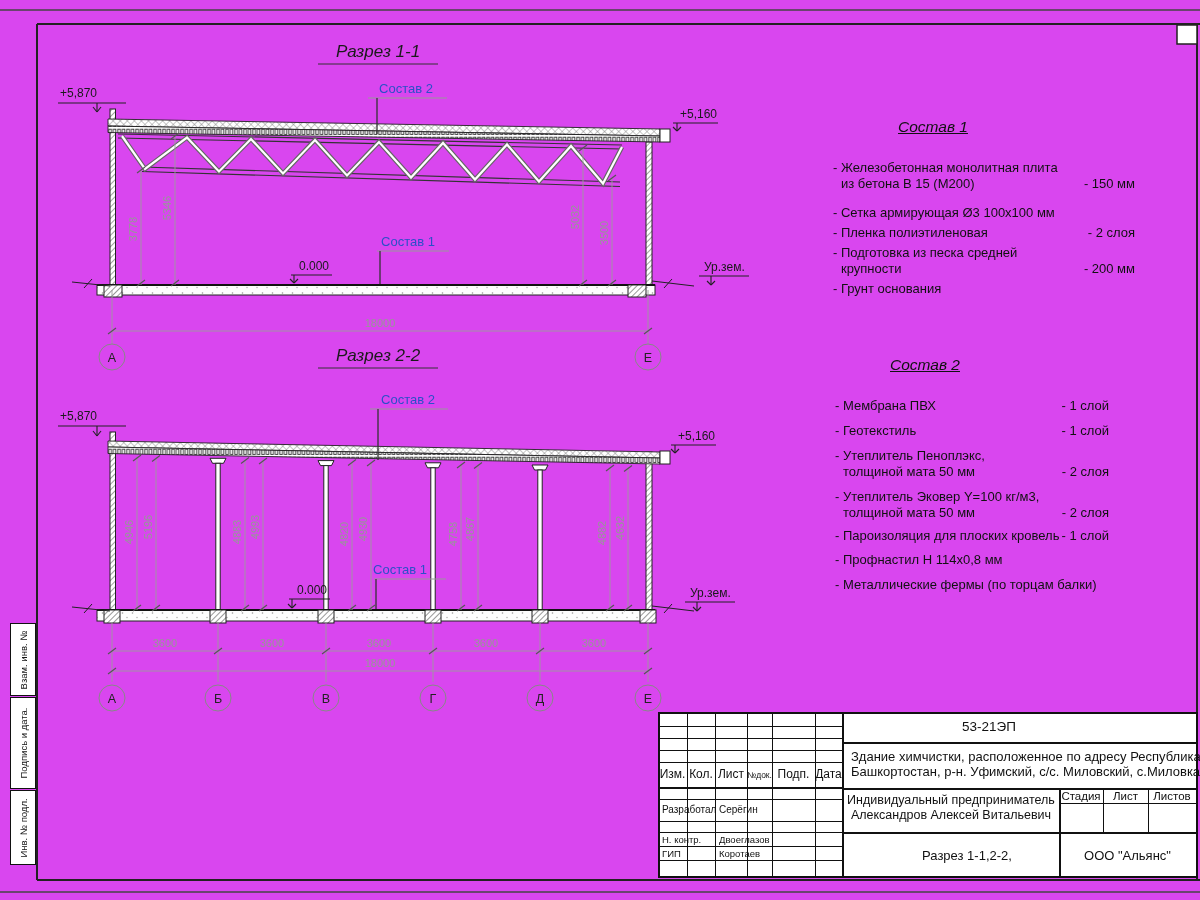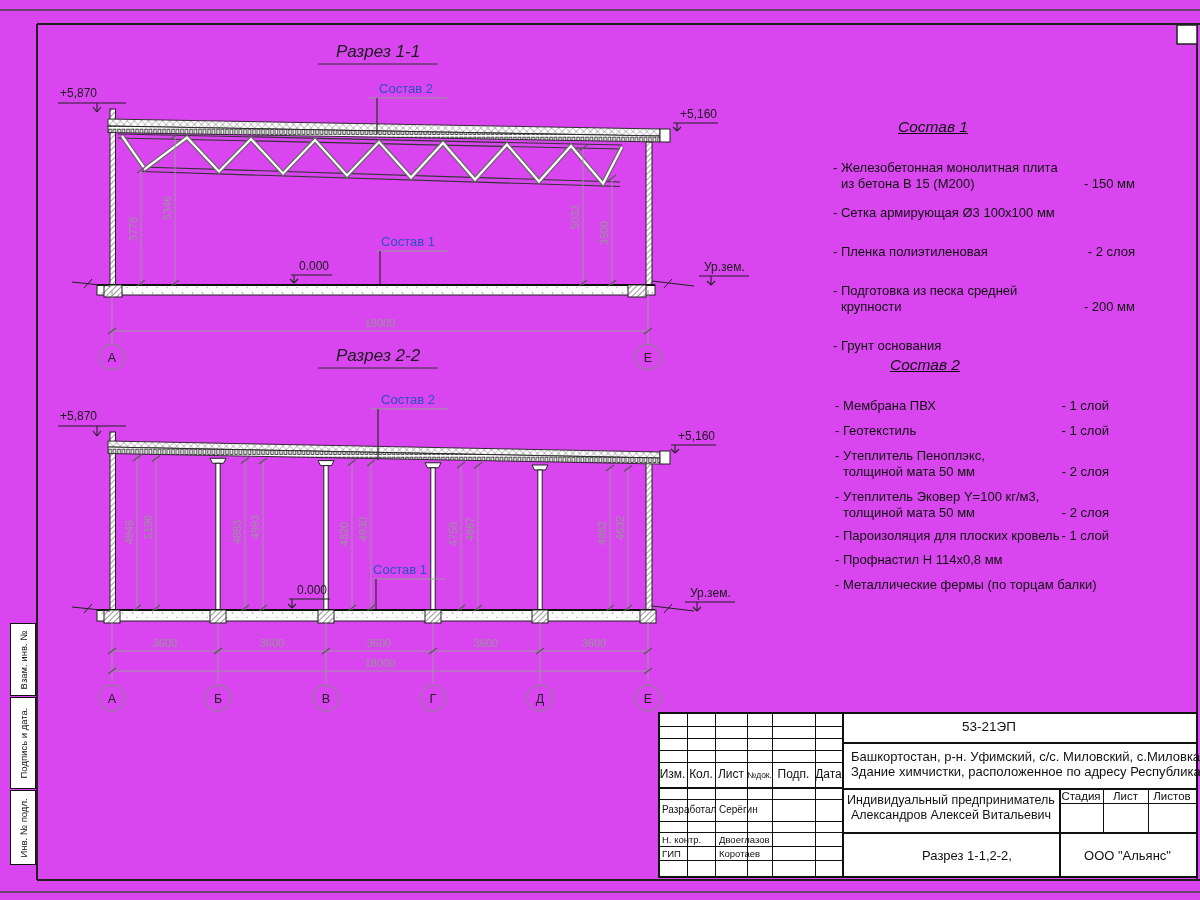--- a/index.html
+++ b/index.html
@@ -11,21 +11,21 @@
   .lvl{fill:#1a1a1a;font-size:12px;}
   .blue{fill:#2b50c8;font-size:13px;}
   .axis{fill:#222;font-size:12.5px;}
   .sectitle{fill:#1a1a1a;font-size:17px;font-style:italic;}
   
   .slist{position:absolute;font-size:13px;color:#111;}
   .slist .stitle{font-style:italic;font-size:15.5px;text-align:center;
       text-decoration:underline;margin-bottom:4px;}
   .srow{display:flex;justify-content:space-between;line-height:16px;}
   .srow .ind{padding-left:8px;}
-  .mt24{margin-top:24px}.mt13{margin-top:13px}.mt12{margin-top:23px}
+  .mt24{margin-top:24px}.mt13{margin-top:13px}.mt12{margin-top:4px}
   .mt9{margin-top:9px}.mt8{margin-top:8px}.mt7{margin-top:7px}
   
   #tb{position:absolute;left:658px;top:712px;width:540px;height:166px;background:#fff;}
   #tb .hl,#tb .vl{position:absolute;background:#111;}
   #tb span,#tb div.txt{position:absolute;white-space:nowrap;}
   .c{text-align:center;}
   
   .sbcell{position:absolute;border:1.5px solid #111;width:24px;background:#fff;}
   .sbcell span{position:absolute;left:50%;top:50%;transform:translate(-50%,-50%) rotate(-90deg);
       font-size:9.5px;white-space:nowrap;color:#111;}
@@ -460,22 +460,22 @@
   <span style="left:4px;top:92px;font-size:10px;">Разработал</span>
   <span style="left:61px;top:92px;font-size:10px;">Серёгин</span>
   <span style="left:4px;top:122px;font-size:9.5px;">Н. контр.</span>
   <span style="left:61px;top:122px;font-size:9.5px;">Двоеглазов</span>
   <span style="left:4px;top:136px;font-size:9.5px;">ГИП</span>
   <span style="left:61px;top:136px;font-size:9.5px;">Коротаев</span>
 
   <span class="c" style="left:184px;top:7px;width:294px;font-size:13.5px;">53-21ЭП</span>
 
   <div class="txt" style="left:193px;top:37px;width:345px;font-size:13px;line-height:15px;">
+    <div>Здание химчистки,  расположенное по адресу Республика</div>
     <div>Башкортостан, р-н. Уфимский, с/с. Миловский, с.Миловка</div>
-    <div>Здание химчистки,  расположенное по адресу Республика</div>
   </div>
 
   <div class="txt c" style="left:186px;top:81px;width:214px;font-size:12.5px;line-height:15px;">
     <div>Индивидуальный предприниматель</div>
     <div>Александров Алексей Витальевич</div>
   </div>
 
   <span class="c" style="left:401px;top:78px;width:44px;font-size:11.5px;">Стадия</span>
   <span class="c" style="left:445px;top:78px;width:45px;font-size:11.5px;">Лист</span>
   <span class="c" style="left:490px;top:78px;width:48px;font-size:11.5px;">Листов</span>

